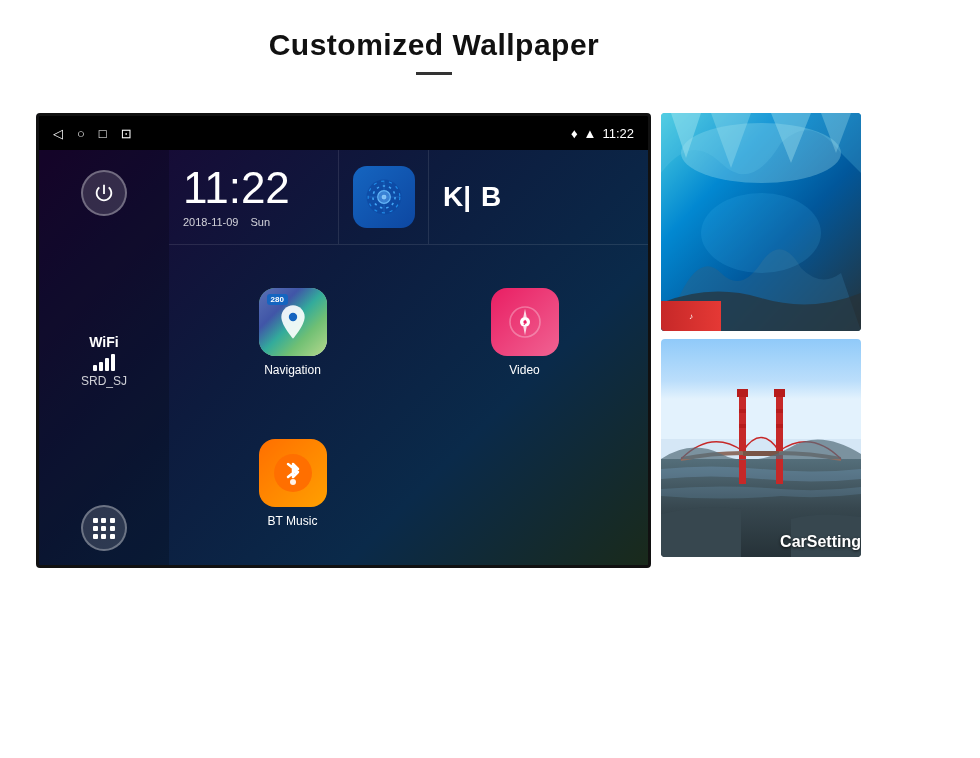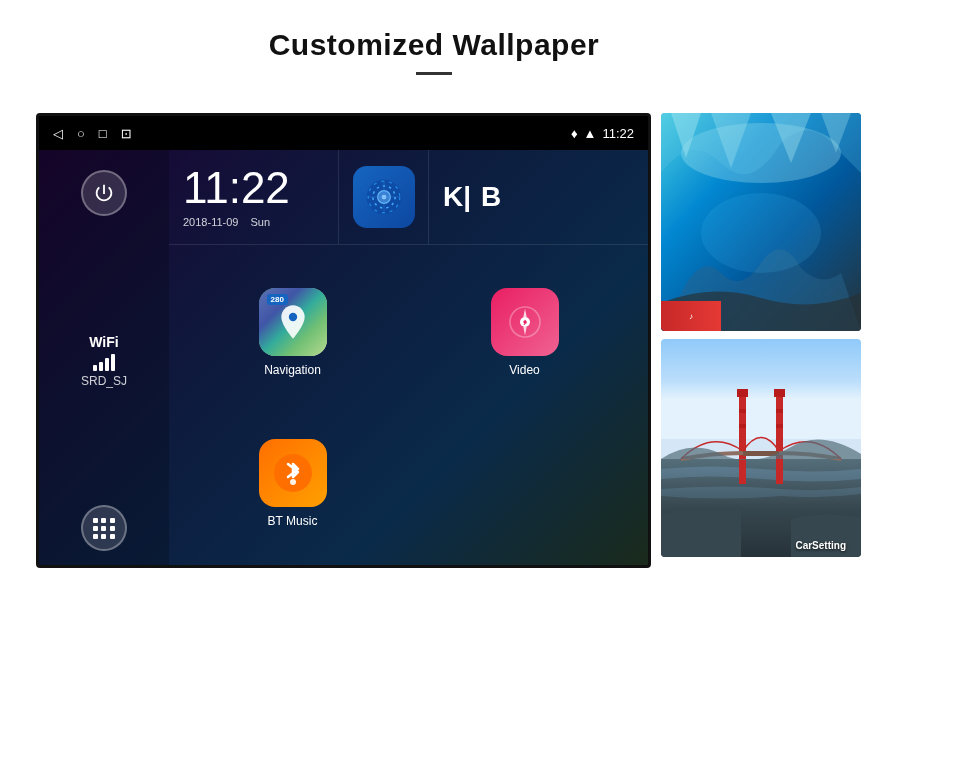--- a/index.html
+++ b/index.html
@@ -385,23 +385,23 @@
       right: 10px;
       height: 60px;
       background: rgba(255,255,255,0.15);
       border-radius: 50%;
       filter: blur(8px);
     }
 
     .carsetting-label {
       position: absolute;
       bottom: 6px;
-      right: 15px;
-      color: #fff;
-      font-size: 10px;
+      right: 0;
+      color: #fff;
+      font-size: 16px;
       font-weight: bold;
       text-shadow: 0 1px 3px rgba(0,0,0,0.8);
     }
 
     
     .chrome-svg {
       width: 52px;
       height: 52px;
     }
 

